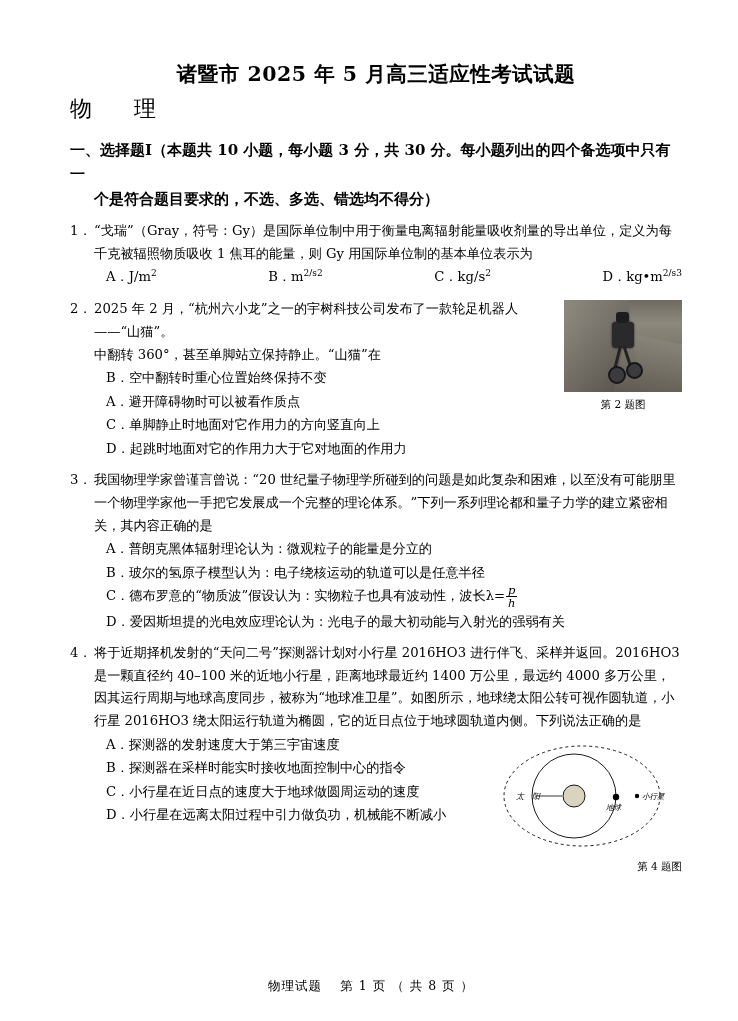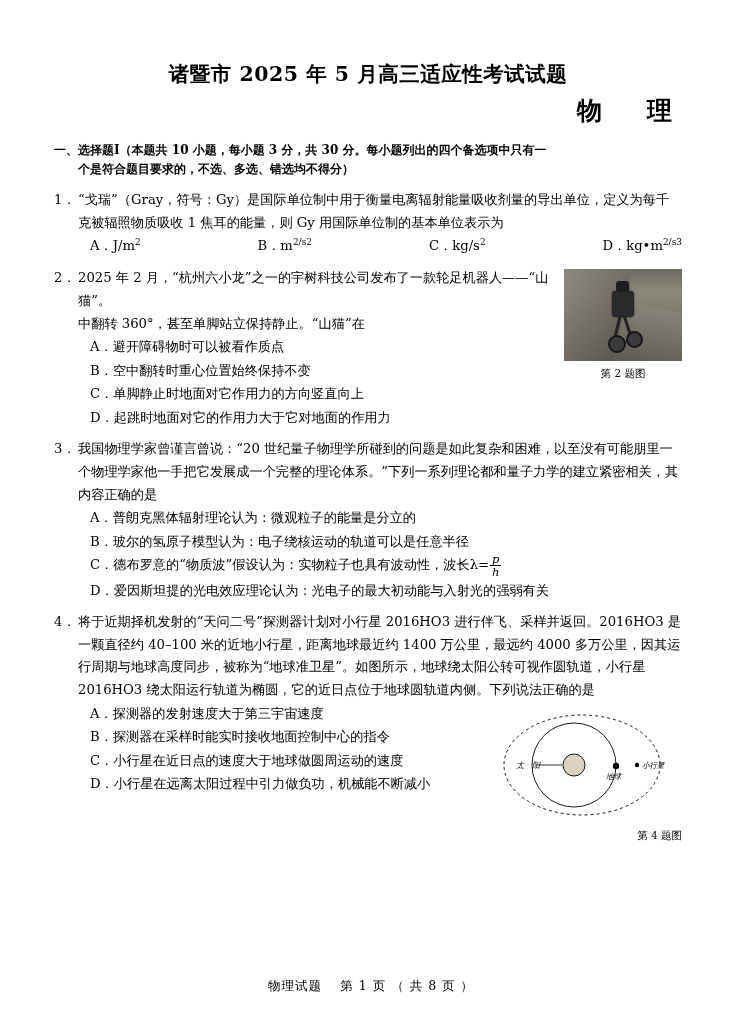--- a/index.html
+++ b/index.html
@@ -12,40 +12,40 @@
     height: 1021px;
     font-family: "DejaVu Serif", "Liberation Serif", serif;
     color: #000;
     position: relative;
     overflow: hidden;
   }
   .page {
     width: 738px;
     height: 1021px;
     box-sizing: border-box;
-    padding: 44px 56px 20px 54px;
+    padding: 44px 56px 20px 70px;
     position: relative;
   }
   .doc-title {
     text-align: center;
     font-size: 20.5px;
     font-weight: bold;
     letter-spacing: 0.5px;
     margin: 16px 0 4px 0;
     font-family: "DejaVu Serif", "Liberation Serif", serif;
   }
   .doc-subject {
-    text-align: right;
-    font-size: 25px;
-    font-weight: bold;
+    text-align: left;
+    font-size: 22px;
+    font-weight: normal;
     letter-spacing: 10px;
     margin: 6px 0 14px 0;
   }
   .section-head {
-    font-size: 12px;
+    font-size: 15px;
     font-weight: bold;
     line-height: 1.62;
     margin-top: 8px;
   }
   .section-head .cont {
     display: block;
     padding-left: 24px;
   }
   .q {
     font-size: 13.2px;
@@ -244,22 +244,22 @@
         <div class="wheel-a"></div>
         <div class="wheel-b"></div>
       </div>
       <div class="cap">第 2 题图</div>
     </div>
 
     <div class="body">
       <div>2025 年 2 月，“杭州六小龙”之一的宇树科技公司发布了一款轮足机器人——“山猫”。</div>
       <div>中翻转 360°，甚至单脚站立保持静止。“山猫”在</div>
     </div>
+    <div class="opt">B．空中翻转时重心位置始终保持不变</div>
     <div class="opt">A．避开障碍物时可以被看作质点</div>
-    <div class="opt">B．空中翻转时重心位置始终保持不变</div>
     <div class="opt">C．单脚静止时地面对它作用力的方向竖直向上</div>
     <div class="opt">D．起跳时地面对它的作用力大于它对地面的作用力</div>
     <div class="clear"></div>
   </div>
 
   <div class="q">
     <span class="num">3．</span>
     <div class="body">我国物理学家曾谨言曾说：“20 世纪量子物理学所碰到的问题是如此复杂和困难，以至没有可能朋里一个物理学家他一手把它发展成一个完整的理论体系。”下列一系列理论都和量子力学的建立紧密相关，其内容正确的是</div>
     <div class="opt">A．普朗克黑体辐射理论认为：微观粒子的能量是分立的</div>
     <div class="opt">B．玻尔的氢原子模型认为：电子绕核运动的轨道可以是任意半径</div>

